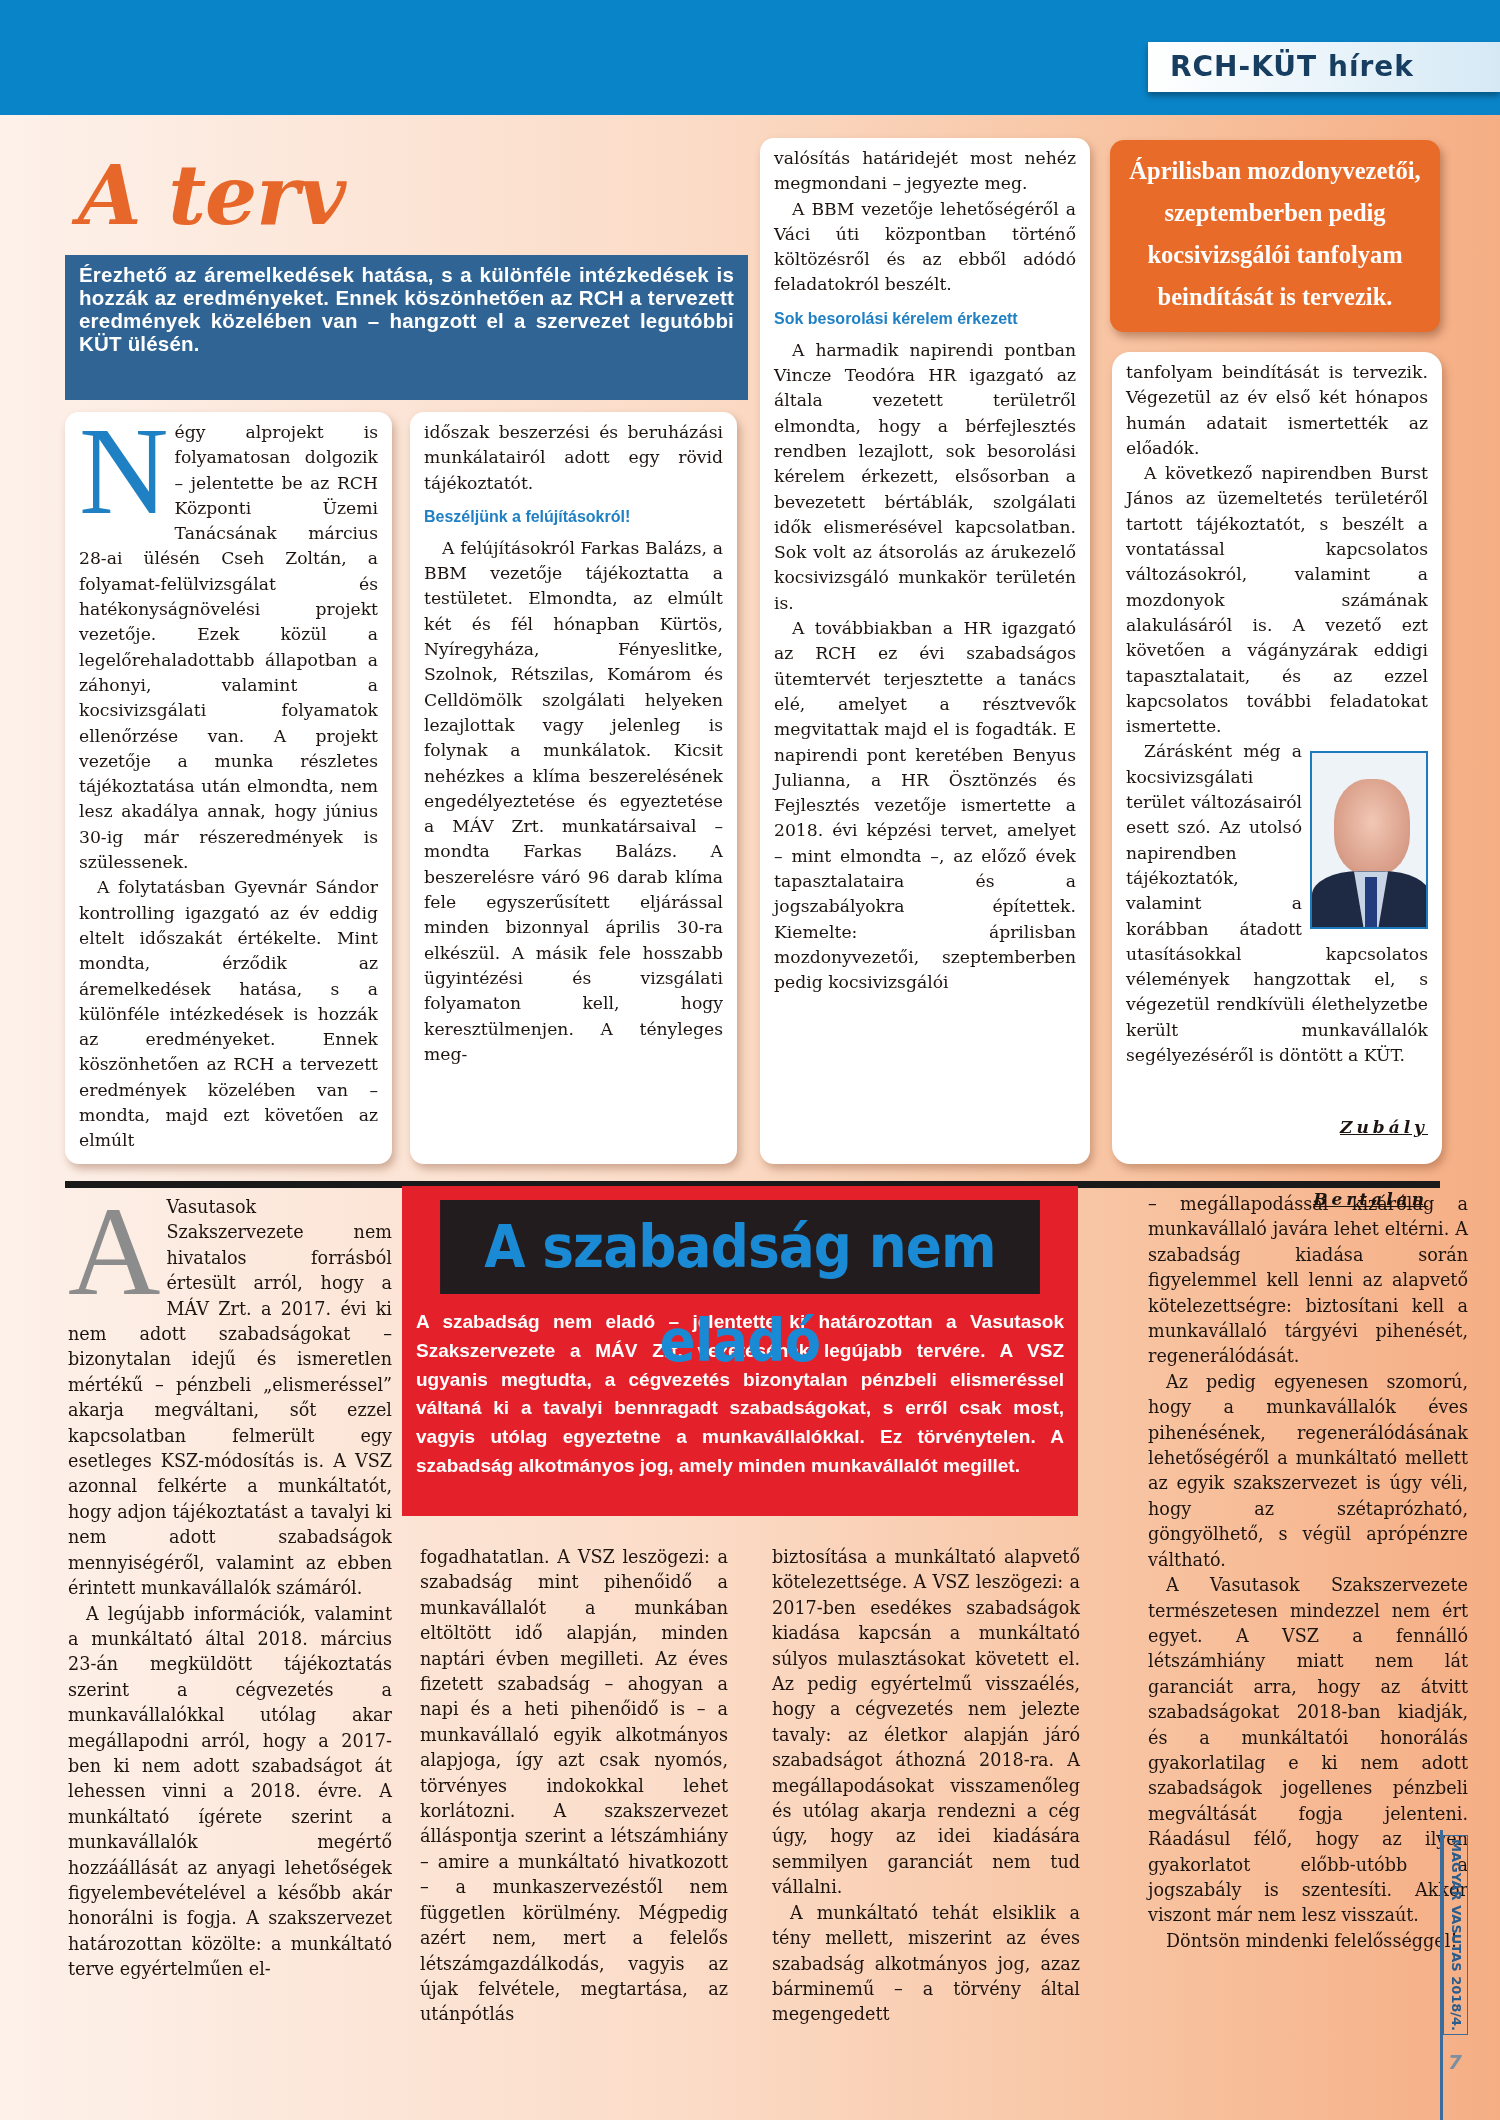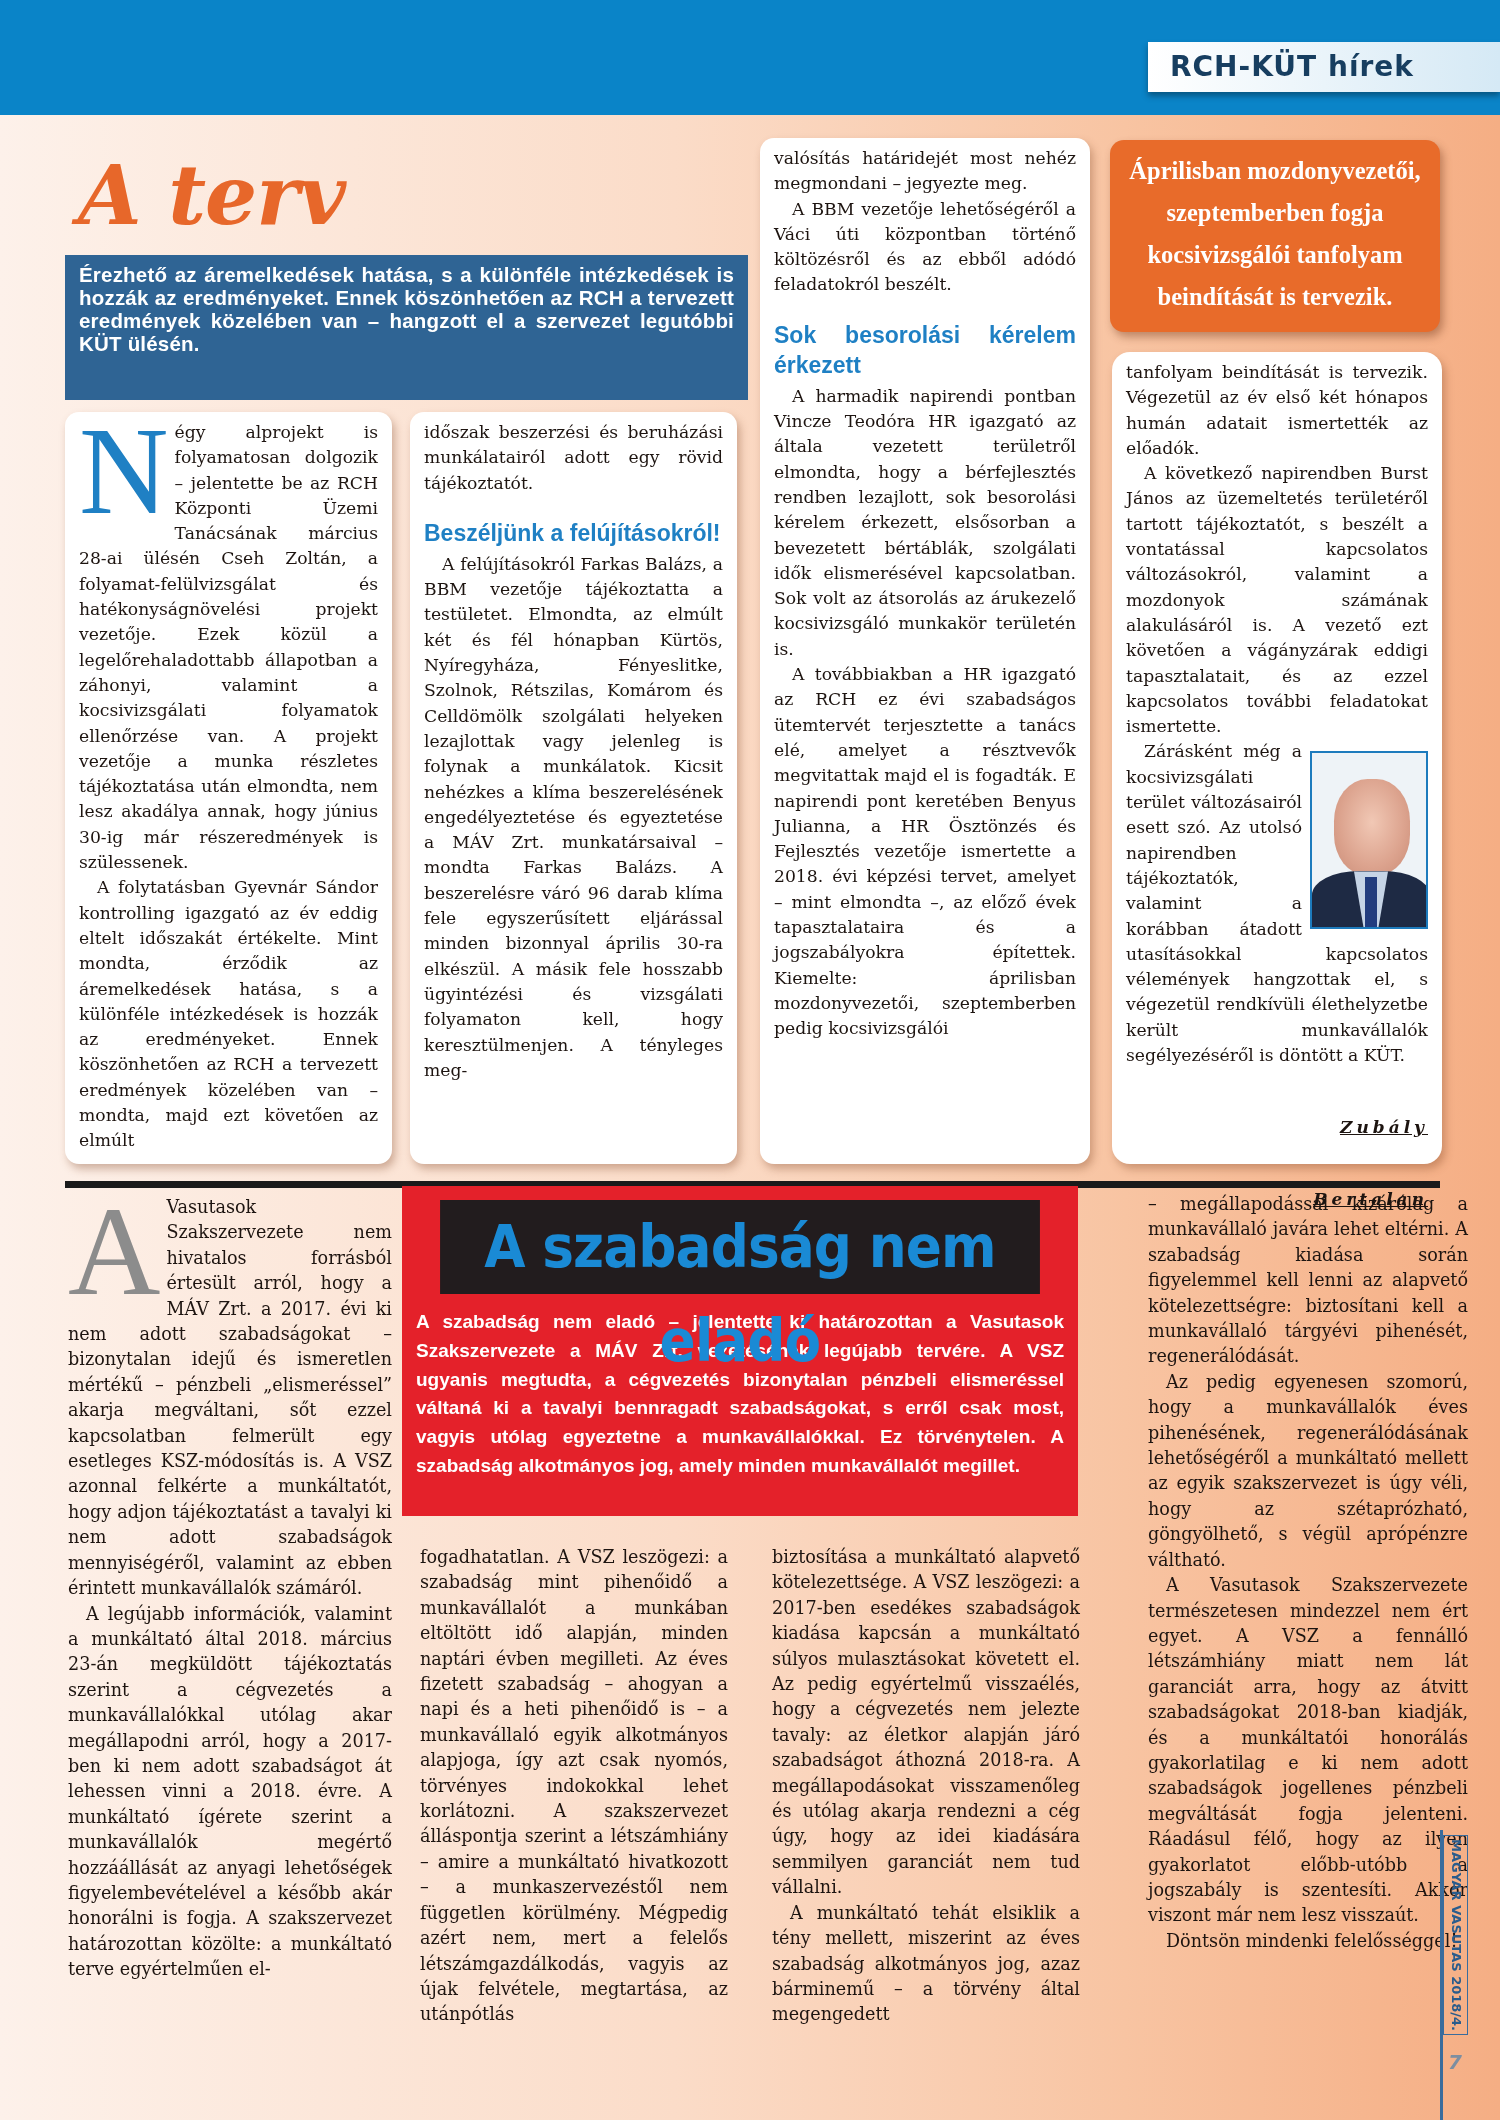--- a/index.html
+++ b/index.html
@@ -46,21 +46,21 @@
   .dropcap-n {
     float: left; font-size: 124px; line-height: 100px; color: #1f80c4;
     font-family: "Liberation Serif", serif; margin: 2px 6px 0 0; height: 100px;
   }
   .dropcap-a {
     float: left; font-size: 128px; line-height: 104px; color: #8c8c8c;
     font-family: "Liberation Serif", serif; margin: 4px 6px 0 0; height: 104px;
   }
   .subhead {
     font-family: "Liberation Sans", sans-serif; font-weight: bold;
-    color: #1f80c4; font-size: 23px; line-height: 30px; margin: 22px 0 4px 0;
+    color: #1f80c4; font-size: 16px; line-height: 30px; margin: 6px 0 4px 0;
     text-indent: 0;
   }
   .pullquote {
     position: absolute; left: 1110px; top: 140px; width: 330px; height: 192px;
     background: #e86b2a; border-radius: 14px; color: #fff;
     box-shadow: 3px 5px 8px rgba(120,60,30,0.45);
     font-family: "Liberation Serif", serif; font-weight: bold;
     font-size: 24.5px; line-height: 42px; text-align: center; padding-top: 10px;
   }
   .photo-wrap {
@@ -146,21 +146,21 @@
 </div>
 
 <div class="card" style="left:760px; top:138px; width:330px; height:1026px;">
   <p class="noindent">valósítás határidejét most nehéz megmondani – jegyezte meg.</p>
   <p>A BBM vezetője lehetőségéről a Váci úti központban történő költözésről és az ebből adódó feladatokról beszélt.</p>
   <h3 class="subhead">Sok besorolási kérelem érkezett</h3>
   <p>A harmadik napirendi pontban Vincze Teodóra HR igazgató az általa vezetett területről elmondta, hogy a bérfejlesztés rendben lezajlott, sok besorolási kérelem érkezett, elsősorban a bevezetett bértáblák, szolgálati idők elismerésével kapcsolatban. Sok volt az átsorolás az árukezelő kocsivizsgáló munkakör területén is.</p>
   <p>A továbbiakban a HR igazgató az RCH ez évi szabadságos ütemtervét terjesztette a tanács elé, amelyet a résztvevők megvitattak majd el is fogadták. E napirendi pont keretében Benyus Julianna, a HR Ösztönzés és Fejlesztés vezetője ismertette a 2018. évi képzési tervet, amelyet – mint elmondta –, az előző évek tapasztalataira és a jogszabályokra építettek. Kiemelte: áprilisban mozdonyvezetői, szeptemberben pedig kocsivizsgálói</p>
 </div>
 
-<div class="pullquote">Áprilisban mozdonyvezetői, szeptemberben fogja kocsivizsgálói tanfolyam beindítását is tervezik.</div>
+<div class="pullquote">Áprilisban mozdonyvezetői, szeptemberben pedig kocsivizsgálói tanfolyam beindítását is tervezik.</div>
 
 <div class="card" style="left:1112px; top:352px; width:330px; height:812px;border-radius:18px;">
   <p class="noindent">tanfolyam beindítását is tervezik. Végezetül az év első két hónapos humán adatait ismertették az előadók.</p>
   <p>A következő napirendben Burst János az üzemeltetés területéről tartott tájékoztatót, s beszélt a vontatással kapcsolatos változásokról, valamint a mozdonyok számának alakulásáról is. A vezető ezt követően a vágányzárak eddigi tapasztalatait, és az ezzel kapcsolatos további feladatokat ismertette.</p>
   <div class="photo-wrap">
     <div class="photo-head"></div>
     <div class="photo-suit"></div>
     <div class="photo-shirt"></div>
     <div class="photo-tie"></div>
   </div>

